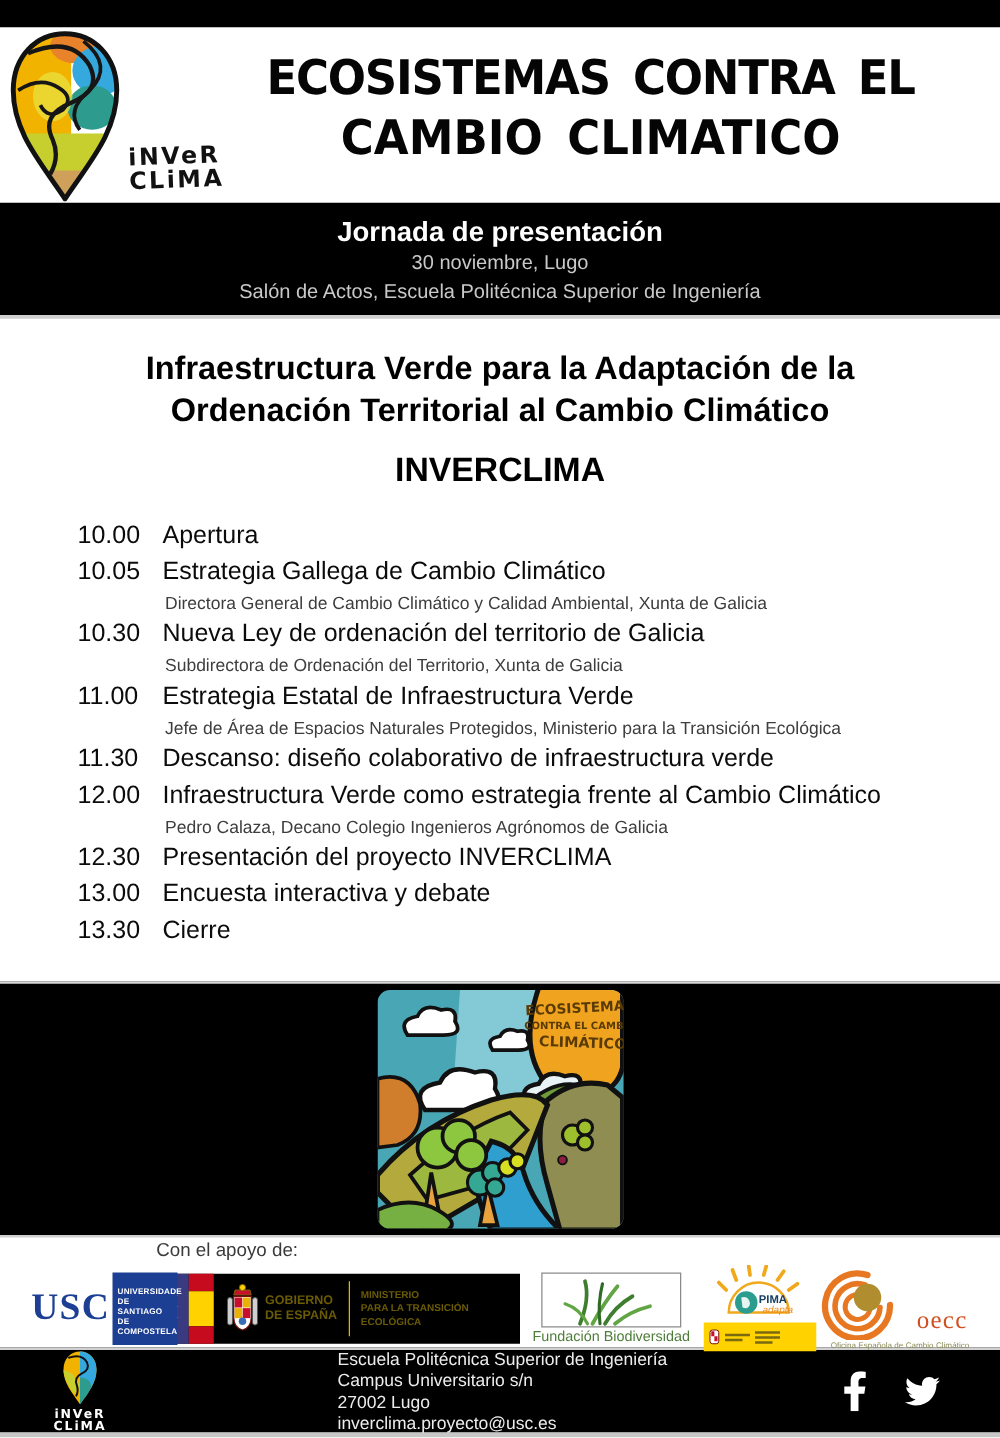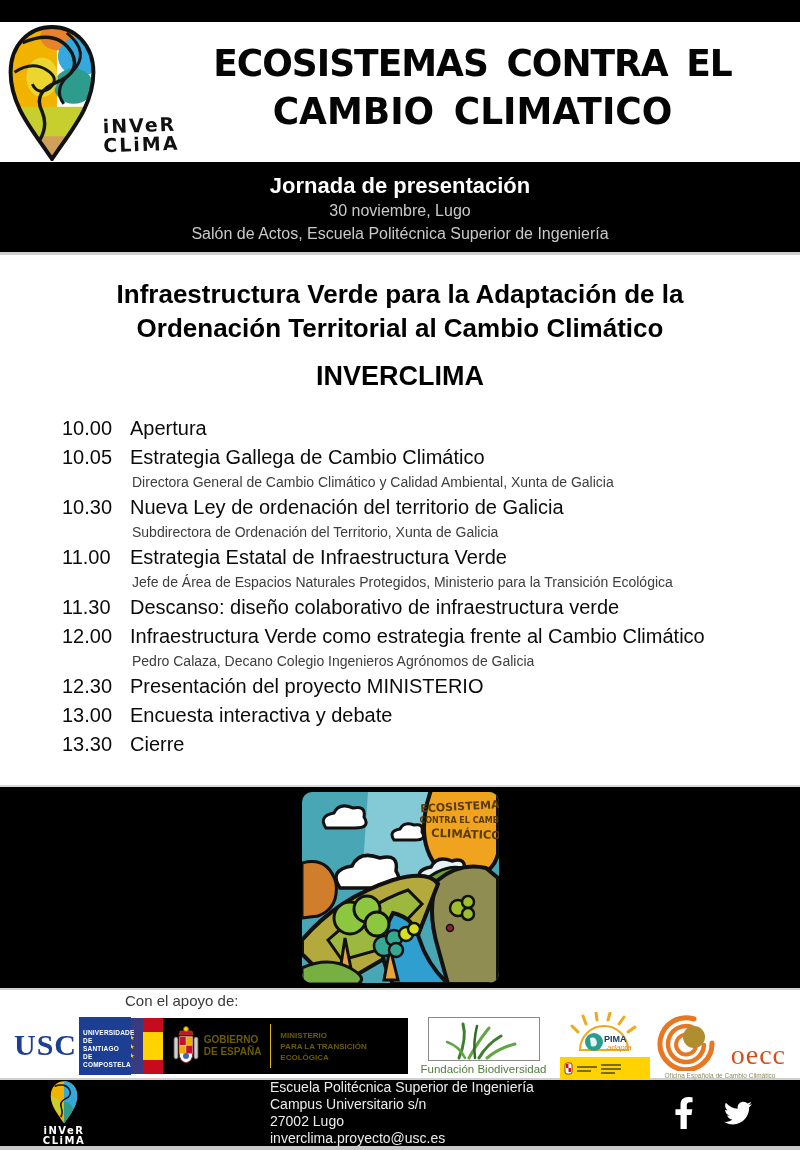--- a/index.html
+++ b/index.html
@@ -44,21 +44,21 @@
   .agenda-speaker { font-size:14px; line-height:21px; color:#3d3d3d; padding-left:70px; }
 
   
   .illu-band { height:203px; background:#000; display:flex; justify-content:center; border-top:2px solid #d8d8d8; }
   .illu-band svg { display:block; }
   .bubble-text { font-family:"DejaVu Sans", sans-serif; font-weight:bold; fill:#5a3a05; }
 
   
   .sponsors { height:90px; background:#fff; border-top:2px solid #d0d0d0; padding:2px 14px 0 14px; }
   .sponsors-heading { margin-left:111px; font-size:15px; color:#3a3a3a; }
-  .logo-row { display:flex; align-items:center; justify-content:space-between; margin-top:3px; }
+  .logo-row { display:flex; align-items:center; justify-content:flex-end; margin-top:3px; }
 
   .usc { position:relative; width:104px; height:58px; flex:none; display:flex; }
   .usc-acronym { font-family:"Liberation Serif", serif; font-weight:bold; font-size:30px;
                  color:#1c3f94; line-height:56px; letter-spacing:1px; }
   .usc-box { width:52px; height:58px; background:#1c3f94; margin-left:2px;
              display:flex; flex-direction:column; justify-content:flex-end; padding:3px 2px 6px 4px; }
   .usc-box div { color:#fff; font-size:6.5px; font-weight:bold; line-height:8px; letter-spacing:.2px; }
 
   .gob { width:287px; height:56px; background:#000000; display:flex; align-items:stretch; flex:none; }
   .gob-eu { width:22px; background:#3a3a80; display:flex; flex-direction:column; justify-content:center;
@@ -74,22 +74,22 @@
   .fb-box { width:112px; height:44px; border:1px solid #8a8a8a; margin:0 auto; background:#fff; }
   .fb-caption { font-size:11.5px; color:#4e7d3a; margin-top:2px; }
 
   .pima { width:92px; flex:none; text-align:center; }
   .pima-bar { width:90px; height:23px; background:#ffd200; margin:1px auto 0; display:flex; align-items:center; padding:0 4px; gap:4px; }
   .pima-microlines { display:flex; flex-direction:column; gap:2px; }
   .pima-microlines span { display:block; height:2px; width:20px; background:#7a6a10; }
   .pima-microlines span:last-child { width:14px; }
 
   .oecc { position:relative; width:132px; height:62px; flex:none; }
-  .oecc-acronym { position:absolute; right:0px; bottom:10px; font-family:"Liberation Serif", serif;
-                  font-size:28px; color:#d14e1e; letter-spacing:1px; line-height:24px; }
+  .oecc-acronym { position:absolute; right:12px; bottom:10px; font-family:"Liberation Serif", serif;
+                  font-size:20px; color:#d14e1e; letter-spacing:1px; line-height:24px; }
   .oecc-caption { position:absolute; bottom:-2px; left:0; right:0; font-size:6.5px; color:#8c8c5a; text-align:center; }
 
   
   .footer { height:68px; background:#000; border-top:2px solid #d0d0d0;
             display:flex; align-items:center; padding:0 36px; }
   .f-logo { width:56px; text-align:center; flex:none; }
   .f-wordmark { font-family:"DejaVu Sans", sans-serif; color:#fff; font-weight:bold;
                 font-size:10px; line-height:10px; letter-spacing:1.5px; margin-top:-2px; }
   .footer-address { margin-left:178px; font-size:14px; line-height:17px; color:#ececec; }
   .social { margin-left:auto; display:flex; gap:28px; align-items:center; margin-right:10px; }
@@ -170,21 +170,21 @@
         <span class="agenda-time">11.30</span>
         <span class="agenda-title">Descanso: diseño colaborativo de infraestructura verde</span>
       </div>
       <div class="agenda-item">
         <span class="agenda-time">12.00</span>
         <span class="agenda-title">Infraestructura Verde como estrategia frente al Cambio Climático</span>
       </div>
       <div class="agenda-speaker">Pedro Calaza, Decano Colegio Ingenieros Agrónomos de Galicia</div>
       <div class="agenda-item">
         <span class="agenda-time">12.30</span>
-        <span class="agenda-title">Presentación del proyecto MINISTERIO</span>
+        <span class="agenda-title">Presentación del proyecto INVERCLIMA</span>
       </div>
       <div class="agenda-item">
         <span class="agenda-time">13.00</span>
         <span class="agenda-title">Encuesta interactiva y debate</span>
       </div>
       <div class="agenda-item">
         <span class="agenda-time">13.30</span>
         <span class="agenda-title">Cierre</span>
       </div>
     </div>

